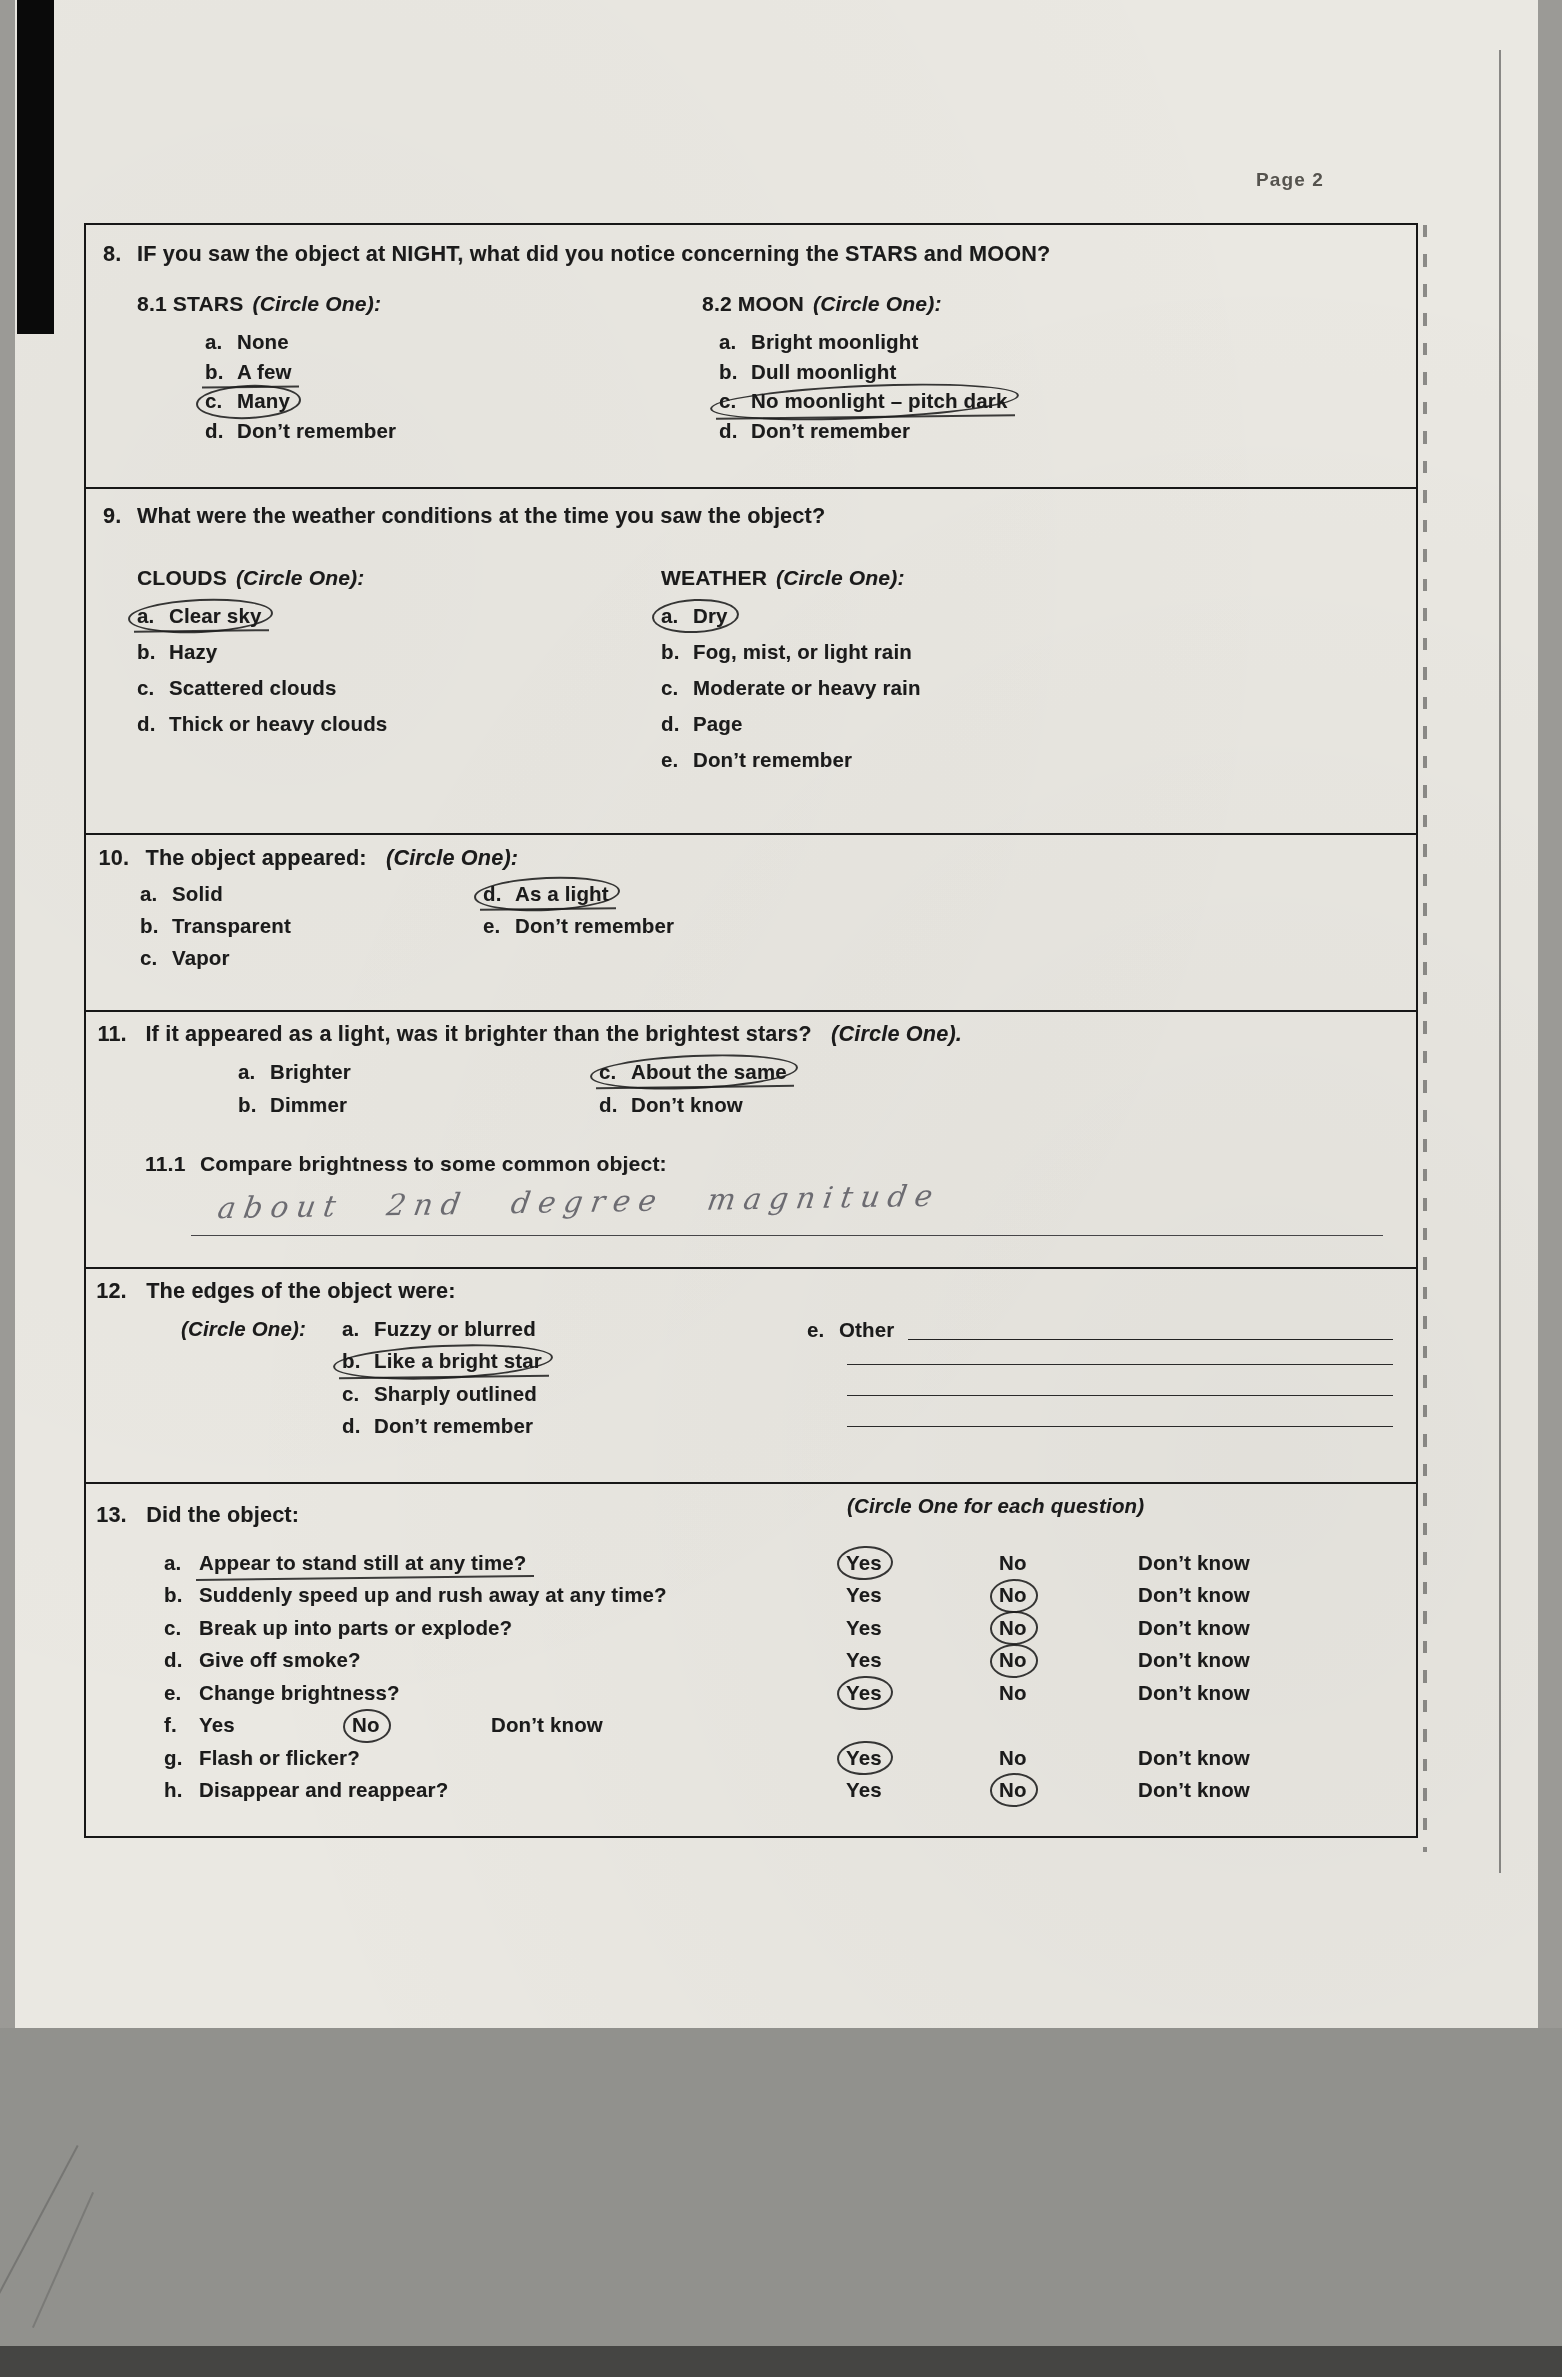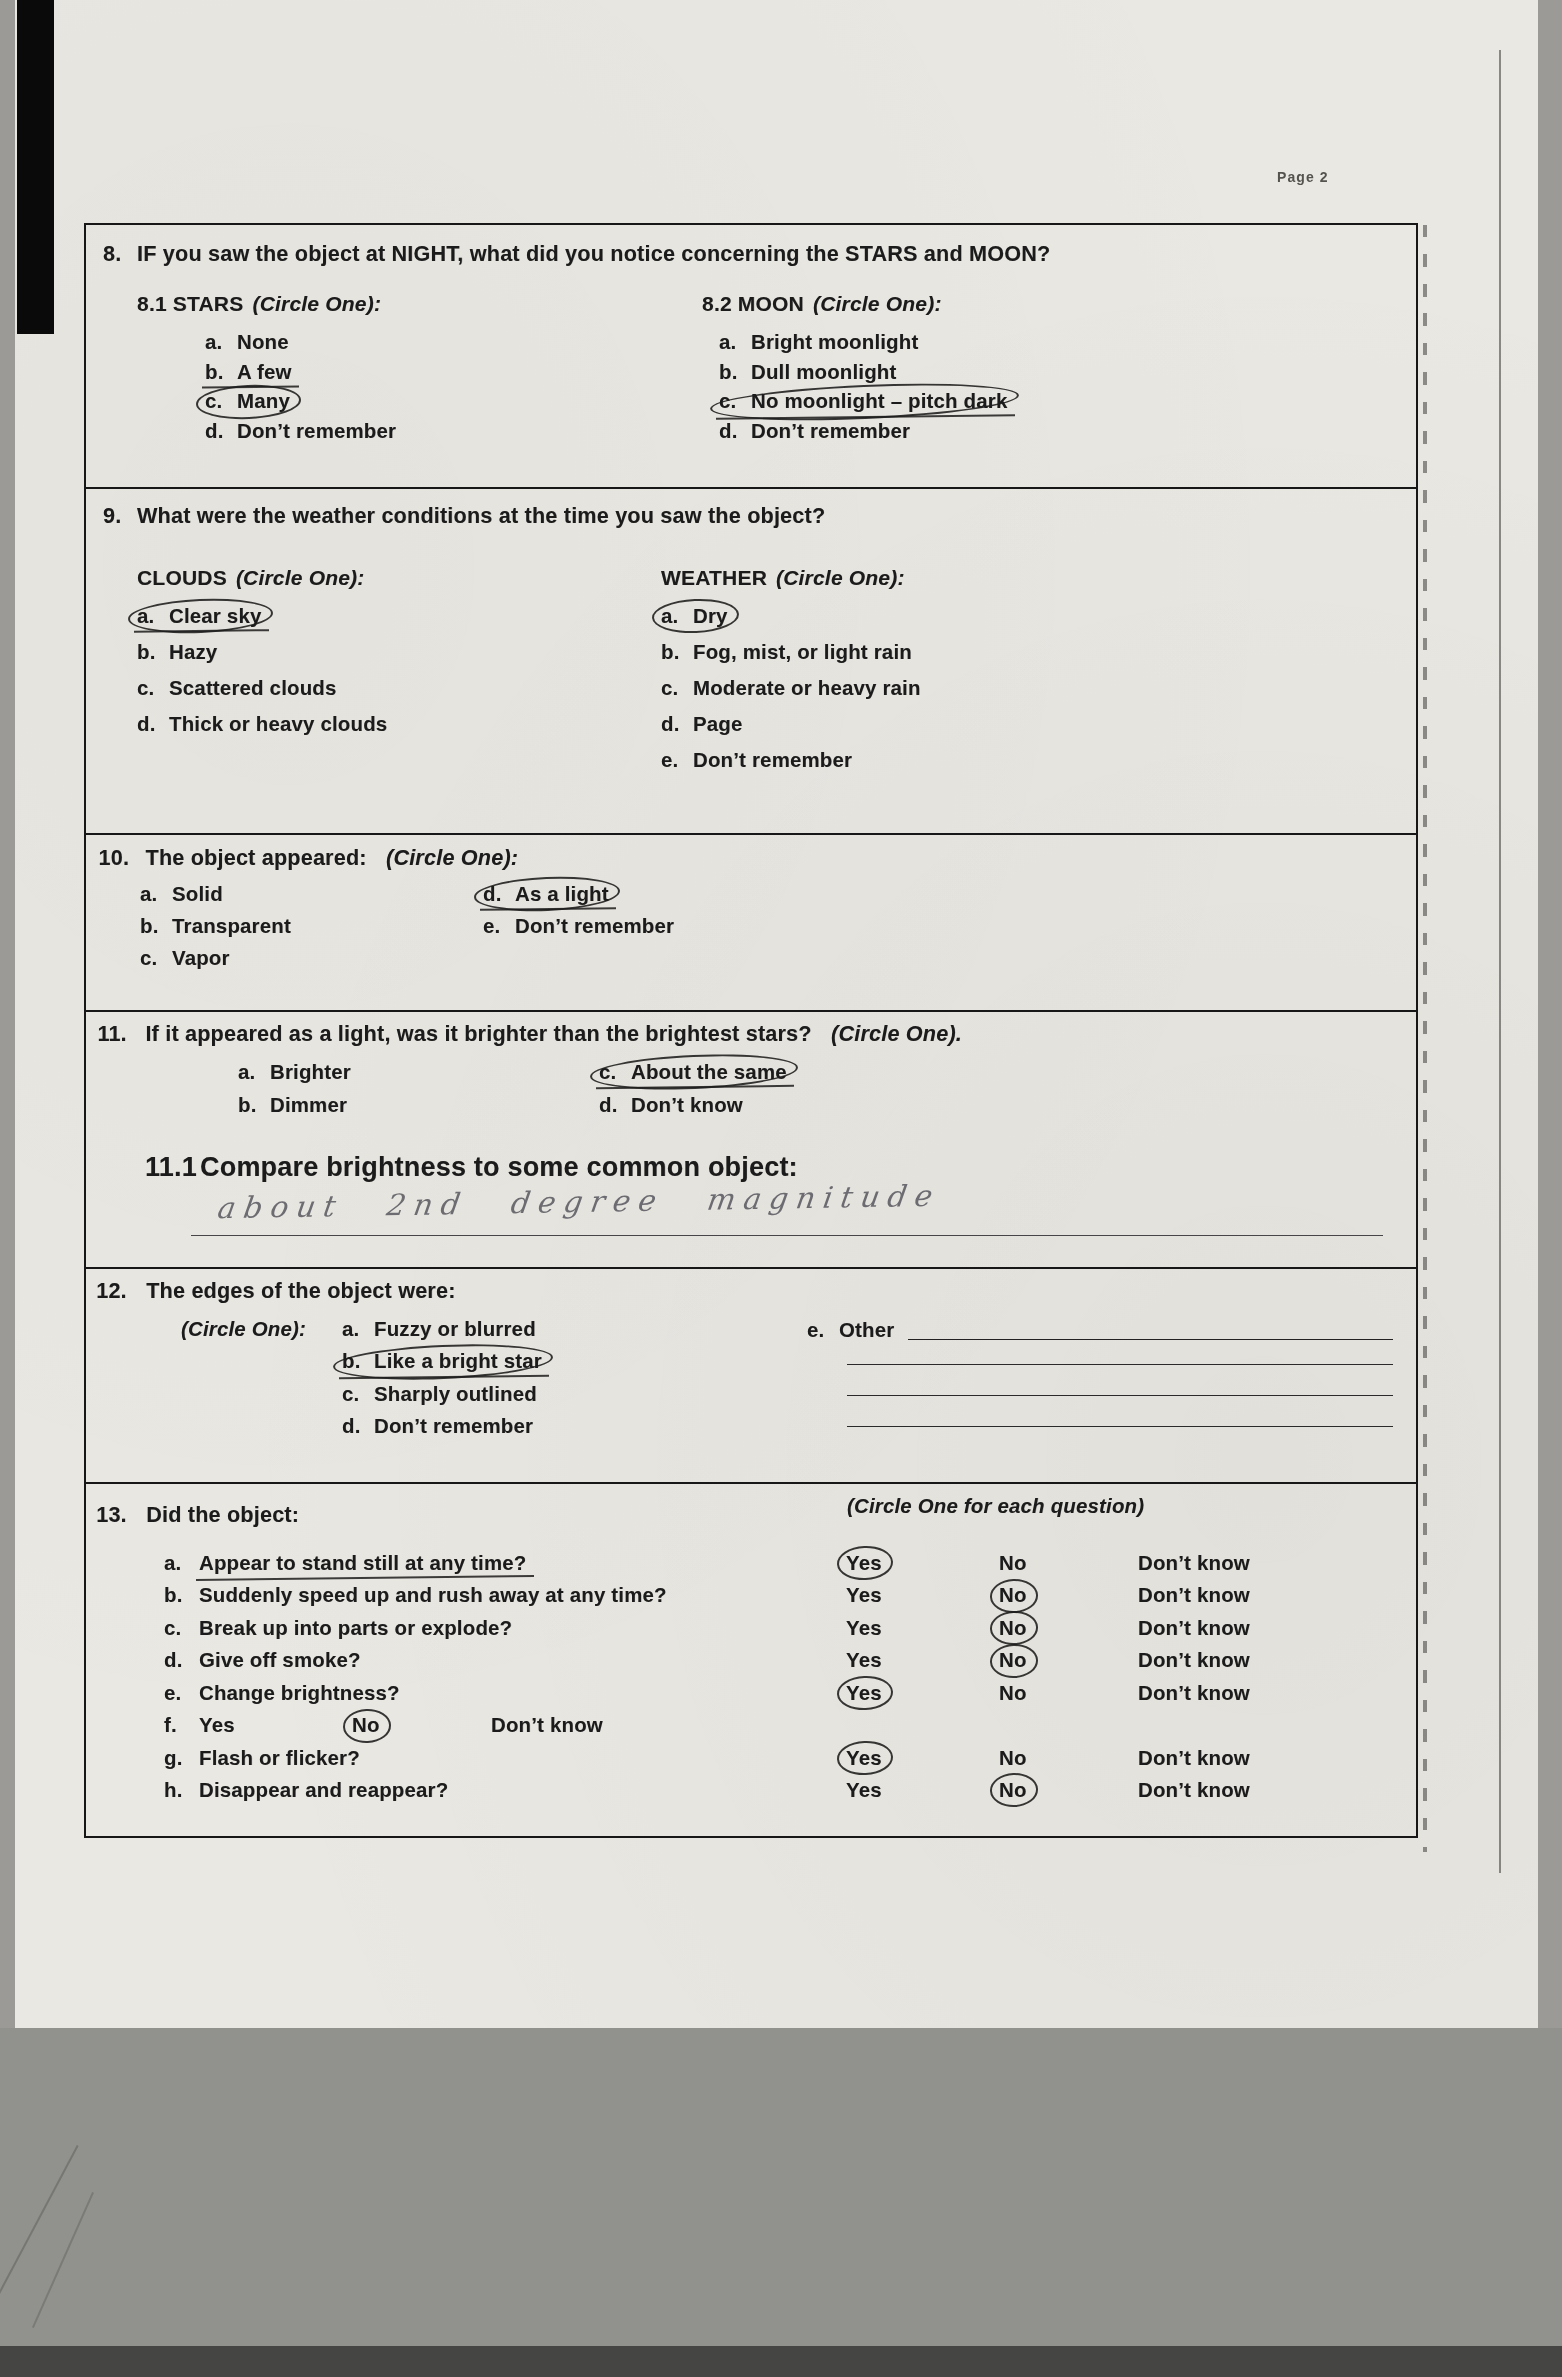--- a/index.html
+++ b/index.html
@@ -19,21 +19,21 @@
   .scan-line-right { position:absolute; left:1499px; top:50px; width:1.7px; height:1823px; background:rgba(40,40,40,0.5); }
   .dash-artifact {
     position:absolute; left:1423px; top:225px; width:4px; height:1627px; opacity:.55;
     background:repeating-linear-gradient(180deg, rgba(20,20,20,0.8) 0 12.5px, transparent 12.5px 29.5px);
   }
   .bottom-band { position:absolute; left:0; top:2028px; width:100%; height:349px; background:#91918d; }
   .bottom-dark { position:absolute; left:0; top:2346px; width:100%; height:31px; background:#454543; }
   .crease1 { position:absolute; left:34px; top:2135px; width:2.3px; height:182px; background:rgba(70,70,68,0.35); transform:rotate(28deg); }
   .crease2 { position:absolute; left:62px; top:2186px; width:1.7px; height:148px; background:rgba(70,70,68,0.3); transform:rotate(24deg); }
 
-  .page-label { position:absolute; left:1256px; top:169px; font-size:14px; font-weight:bold; color:#55534e; letter-spacing:1.1px;margin-left:21px; }
+  .page-label { position:absolute; left:1256px; top:169px; font-size:19px; font-weight:bold; color:#55534e; letter-spacing:1.1px; }
 
   .form-box {
     position:absolute; left:84px; top:223px; width:1334px;
     border:2.8px solid #171717; font-weight:700;
     text-shadow:0.3px 0.3px 0 rgba(30,30,30,0.3);
     line-height:1.15; letter-spacing:0.2px;
   }
   .section { position:relative; width:100%; }
   .bordered { border-bottom:2.3px solid #171717; }
   .s8 { height:264px; } .s9 { height:346px; } .s10 { height:177px; }
@@ -60,21 +60,21 @@
   .s11 .opt { margin-bottom:9.7px; }
   .s12 .opt { margin-bottom:9px; }
   .opt-inner { position:relative; display:inline-flex; }
   .letter { display:inline-block; width:32px; flex:none; }
 
   .s8-left { left:51px; top:67px; } .s8-right { left:616px; top:67px; }
   .s9-left { left:51px; top:77px; } .s9-right { left:575px; top:77px; }
   .s10-col1 { left:54px; top:48px; } .s10-col2 { left:397px; top:48px; }
   .s11-col1 { left:152px; top:49px; } .s11-col2 { left:513px; top:49px; }
 
-  .q11-sub { position:absolute; left:59px; top:140px; display:flex; font-size:27px; }
+  .q11-sub { position:absolute; left:59px; top:140px; display:flex; font-size:21px; }
   .subnum { width:55px; flex:none; }
   .hw-line { position:absolute; left:105px; top:223px; width:1192px; border-bottom:1.7px solid rgba(30,30,35,0.8); }
   .handwriting {
     position:absolute; left:133px; top:174px;
     font-family:"DejaVu Serif", serif; font-style:italic; font-weight:400;
     font-size:29.5px; color:#3e3e48; letter-spacing:8px; word-spacing:26px;
     opacity:.72; transform:skewX(-10deg) rotate(-1deg); text-shadow:none; white-space:nowrap;
   }
 
   .circleone { position:absolute; left:95px; top:49px; font-size:20.4px; font-style:italic; }

